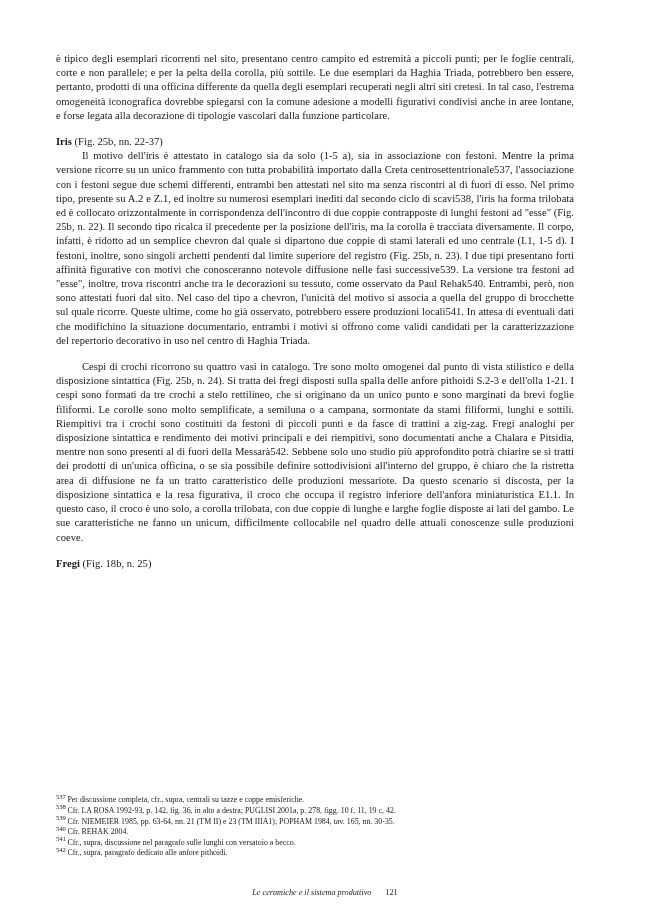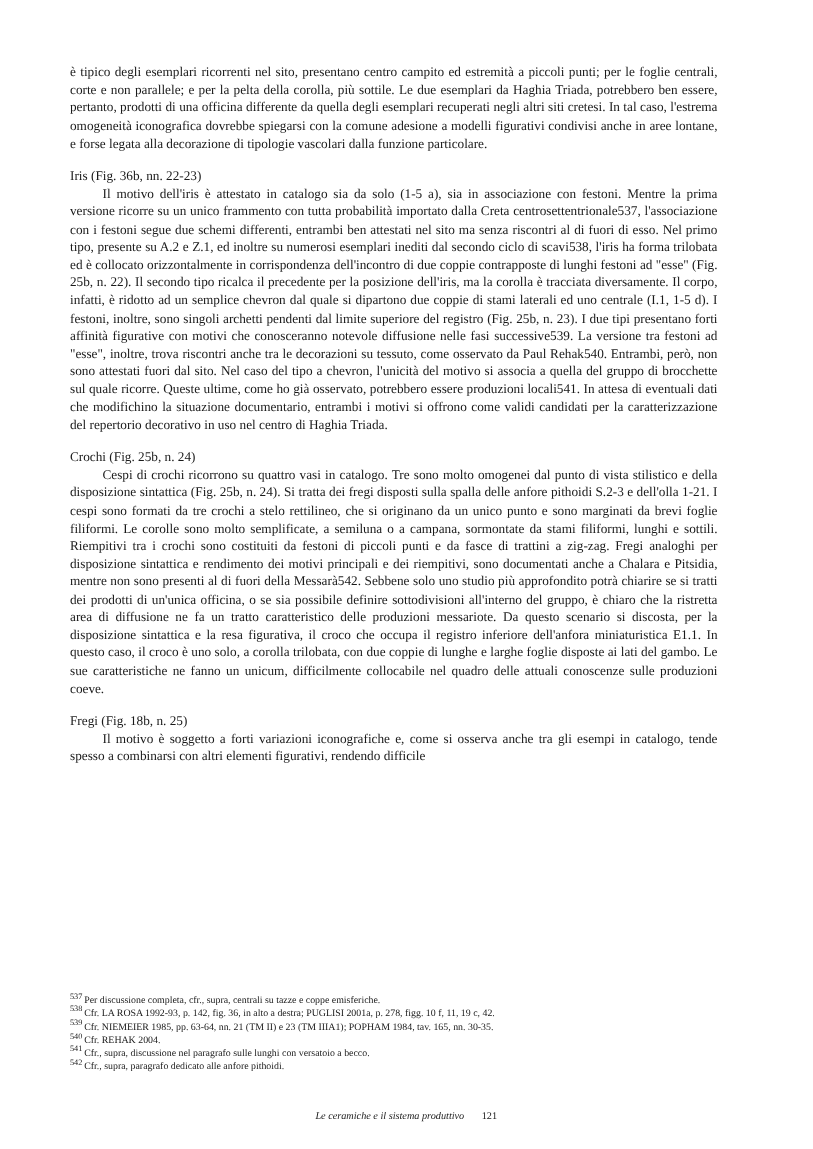--- a/index.html
+++ b/index.html
@@ -38,21 +38,21 @@
   }
   .block-gap {
     height: 12px;
   }
   .section-head {
     margin: 0;
     font-size: 10.6px;
     line-height: 14.2px;
   }
   .section-head b {
-    font-weight: normal;
+    font-weight: bold;
   }
 
   .notes {
     position: absolute;
     left: 56px;
     right: 56px;
     bottom: 60px;
     font-size: 7.9px;
     line-height: 10.6px;
     text-align: justify;
@@ -85,32 +85,30 @@
 <body>
 
 <div class="page">
 
   <div class="body-text">
 
     <p class="para">è tipico degli esemplari ricorrenti nel sito, presentano centro campito ed estremità a piccoli punti; per le foglie centrali, corte e non parallele; e per la pelta della corolla, più sottile. Le due esemplari da Haghia Triada, potrebbero ben essere, pertanto, prodotti di una officina differente da quella degli esemplari recuperati negli altri siti cretesi. In tal caso, l'estrema omogeneità iconografica dovrebbe spiegarsi con la comune adesione a modelli figurativi condivisi anche in aree lontane, e forse legata alla decorazione di tipologie vascolari dalla funzione particolare.</p>
 
     <div class="block-gap"></div>
 
-    <p class="section-head"><b>Iris</b><span> (Fig. 36b, nn. 22-23)</span></p>
+    <p class="section-head"><b>Iris</b><span> (Fig. 25b, nn. 22-37)</span></p>
     <p class="indented">Il motivo dell'iris è attestato in catalogo sia da solo (1-5 a), sia in associazione con festoni. Mentre la prima versione ricorre su un unico frammento con tutta probabilità importato dalla Creta centrosettentrionale537, l'associazione con i festoni segue due schemi differenti, entrambi ben attestati nel sito ma senza riscontri al di fuori di esso. Nel primo tipo, presente su A.2 e Z.1, ed inoltre su numerosi esemplari inediti dal secondo ciclo di scavi538, l'iris ha forma trilobata ed è collocato orizzontalmente in corrispondenza dell'incontro di due coppie contrapposte di lunghi festoni ad "esse" (Fig. 25b, n. 22). Il secondo tipo ricalca il precedente per la posizione dell'iris, ma la corolla è tracciata diversamente. Il corpo, infatti, è ridotto ad un semplice chevron dal quale si dipartono due coppie di stami laterali ed uno centrale (I.1, 1-5 d). I festoni, inoltre, sono singoli archetti pendenti dal limite superiore del registro (Fig. 25b, n. 23). I due tipi presentano forti affinità figurative con motivi che conosceranno notevole diffusione nelle fasi successive539. La versione tra festoni ad "esse", inoltre, trova riscontri anche tra le decorazioni su tessuto, come osservato da Paul Rehak540. Entrambi, però, non sono attestati fuori dal sito. Nel caso del tipo a chevron, l'unicità del motivo si associa a quella del gruppo di brocchette sul quale ricorre. Queste ultime, come ho già osservato, potrebbero essere produzioni locali541. In attesa di eventuali dati che modifichino la situazione documentario, entrambi i motivi si offrono come validi candidati per la caratterizzazione del repertorio decorativo in uso nel centro di Haghia Triada.</p>
 
     <div class="block-gap"></div>
 
-    <p class="section-head"><b>Crochi</b><span> (Fig. 25b, n. 24)</span></p>
     <p class="indented">Cespi di crochi ricorrono su quattro vasi in catalogo. Tre sono molto omogenei dal punto di vista stilistico e della disposizione sintattica (Fig. 25b, n. 24). Si tratta dei fregi disposti sulla spalla delle anfore pithoidi S.2-3 e dell'olla 1-21. I cespi sono formati da tre crochi a stelo rettilineo, che si originano da un unico punto e sono marginati da brevi foglie filiformi. Le corolle sono molto semplificate, a semiluna o a campana, sormontate da stami filiformi, lunghi e sottili. Riempitivi tra i crochi sono costituiti da festoni di piccoli punti e da fasce di trattini a zig-zag. Fregi analoghi per disposizione sintattica e rendimento dei motivi principali e dei riempitivi, sono documentati anche a Chalara e Pitsidia, mentre non sono presenti al di fuori della Messarà542. Sebbene solo uno studio più approfondito potrà chiarire se si tratti dei prodotti di un'unica officina, o se sia possibile definire sottodivisioni all'interno del gruppo, è chiaro che la ristretta area di diffusione ne fa un tratto caratteristico delle produzioni messariote. Da questo scenario si discosta, per la disposizione sintattica e la resa figurativa, il croco che occupa il registro inferiore dell'anfora miniaturistica E1.1. In questo caso, il croco è uno solo, a corolla trilobata, con due coppie di lunghe e larghe foglie disposte ai lati del gambo. Le sue caratteristiche ne fanno un unicum, difficilmente collocabile nel quadro delle attuali conoscenze sulle produzioni coeve.</p>
 
     <div class="block-gap"></div>
 
     <p class="section-head"><b>Fregi</b><span> (Fig. 18b, n. 25)</span></p>
-    <p class="indented">Il motivo è soggetto a forti variazioni iconografiche e, come si osserva anche tra gli esempi in catalogo, tende spesso a combinarsi con altri elementi figurativi, rendendo difficile</p>
 
   </div>
 
   <div class="notes">
     <p class="note"><span class="num">537</span><span>Per discussione completa, cfr., supra, centrali su tazze e coppe emisferiche.</span></p>
     <p class="note"><span class="num">538</span><span>Cfr. LA ROSA 1992-93, p. 142, fig. 36, in alto a destra; PUGLISI 2001a, p. 278, figg. 10 f, 11, 19 c, 42.</span></p>
     <p class="note"><span class="num">539</span><span>Cfr. NIEMEIER 1985, pp. 63-64, nn. 21 (TM II) e 23 (TM IIIA1); POPHAM 1984, tav. 165, nn. 30-35.</span></p>
     <p class="note"><span class="num">540</span><span>Cfr. REHAK 2004.</span></p>
     <p class="note"><span class="num">541</span><span>Cfr., supra, discussione nel paragrafo sulle lunghi con versatoio a becco.</span></p>
     <p class="note"><span class="num">542</span><span>Cfr., supra, paragrafo dedicato alle anfore pithoidi.</span></p>

